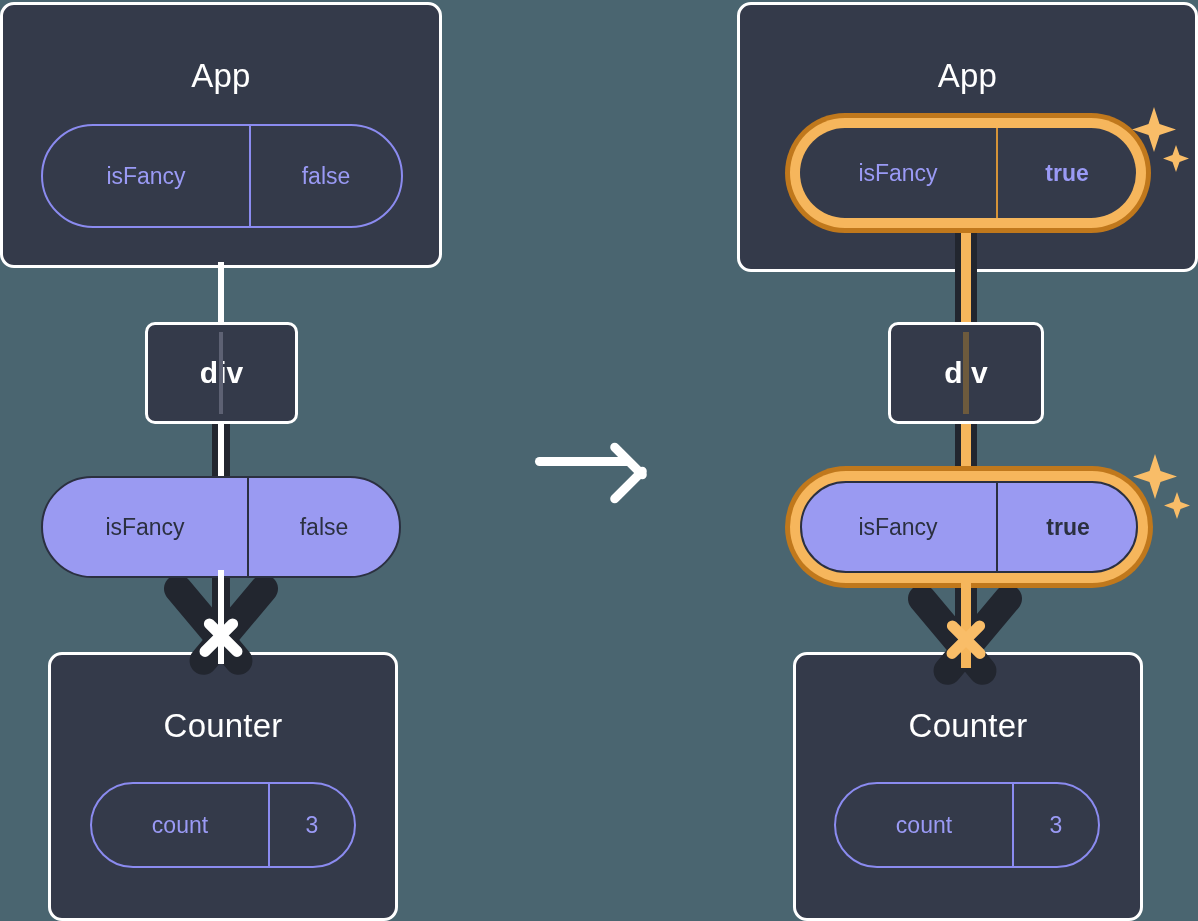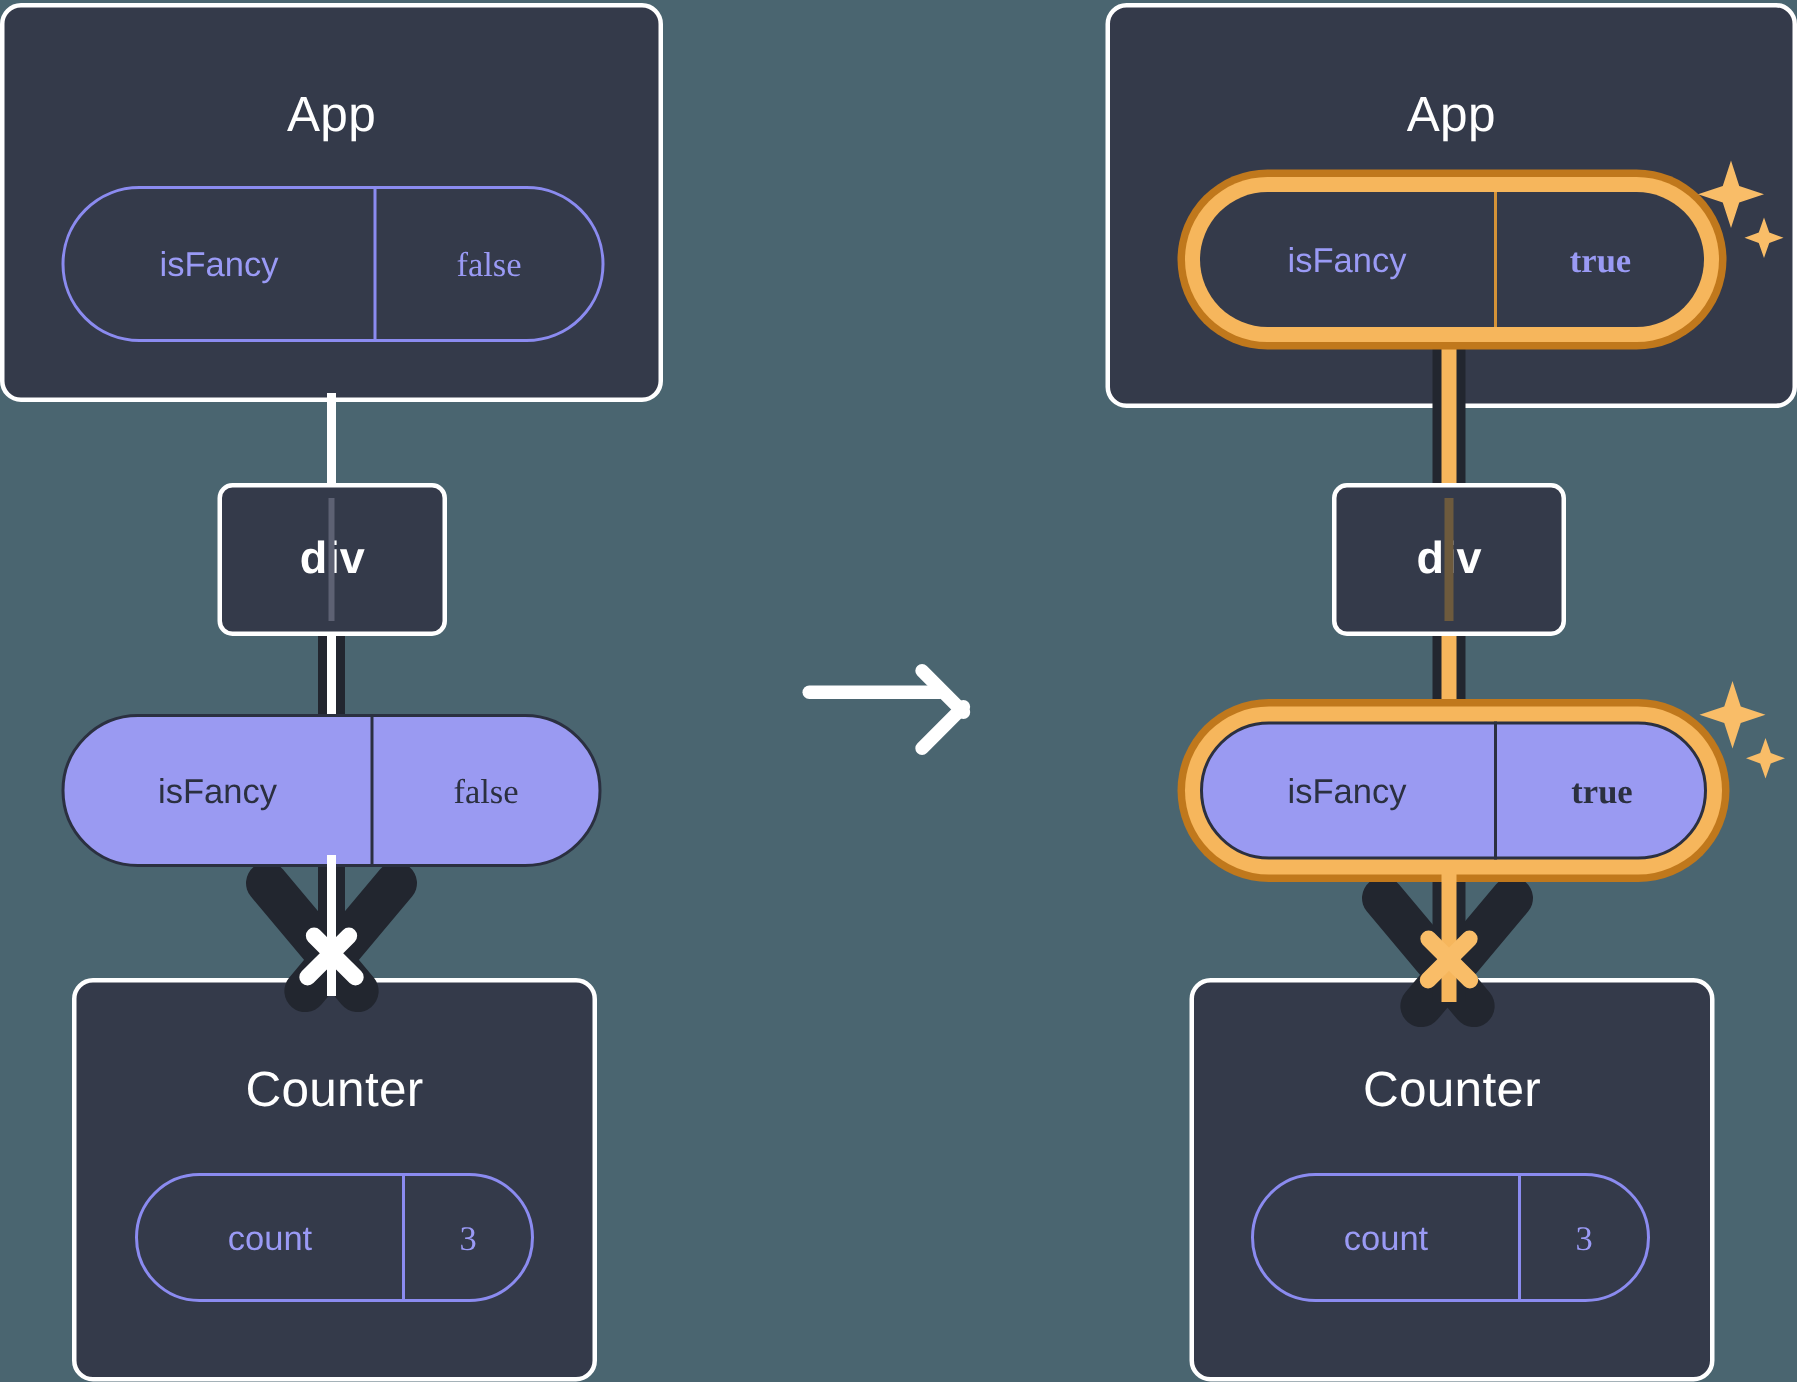--- a/index.html
+++ b/index.html
@@ -52,21 +52,21 @@
     z-index:7;
   }
   .pill .cell{
     display:flex;align-items:center;justify-content:center;
     font-size:23px;
     line-height:1;
     box-sizing:border-box;
     white-space:nowrap;
   }
   .pill .cell.name{flex:0 0 auto;}
-  .pill .cell.val{flex:1 1 auto;font-family:Liberation Serif, serif;}
+  .pill .cell.val{flex:1 1 auto;}
 
   
   .pill.outline{
     border:2px solid #8b8bf0;
     background:transparent;
   }
   .pill.outline .cell{color:#9a9af5;}
   .pill.outline .cell.val{border-left:2px solid #8b8bf0;}
 
   

